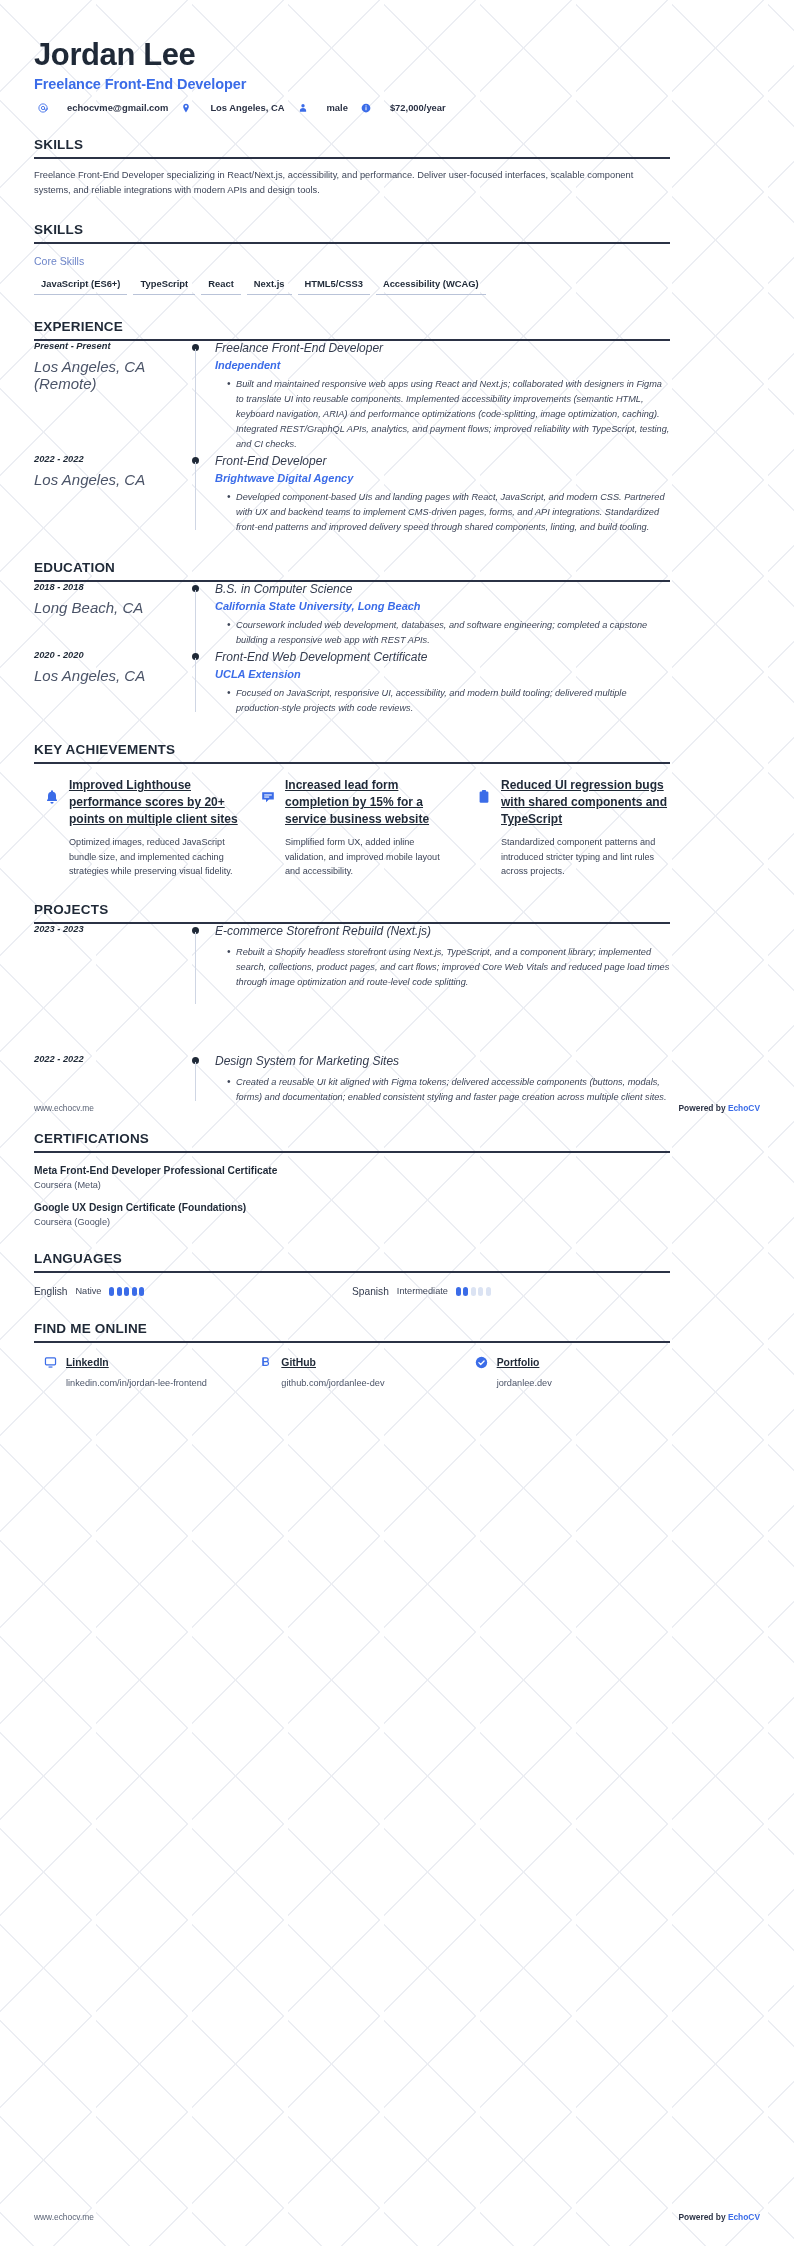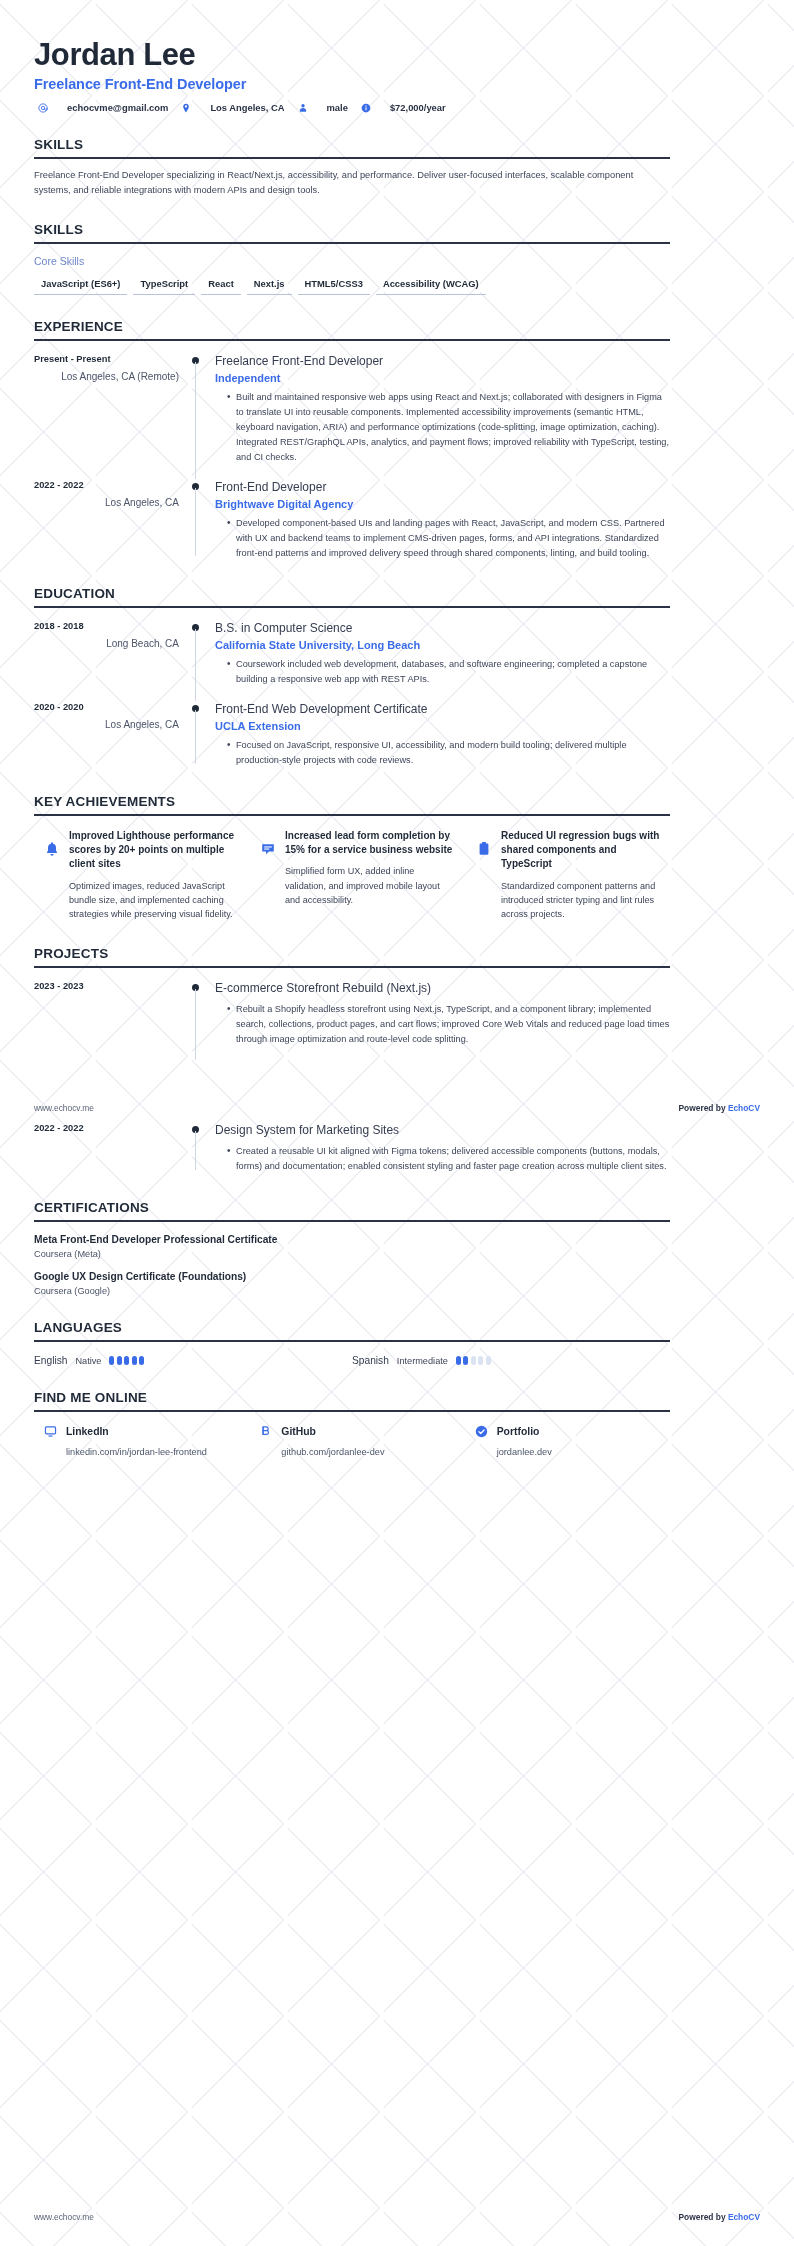--- a/index.html
+++ b/index.html
@@ -121,39 +121,38 @@
     font-weight: 700;
     color: #1f2937;
     padding: 3px 7px 5px 7px;
     border-bottom: 1.6px solid #b9c3d8;
     white-space: nowrap;
   }
 
   
   .entry {
     display: flex;
-    margin-top: 13px;
     position: relative;
+    font-style: italic;
   }
   .entry-left {
     width: 155px;
     flex: none;
     padding-right: 10px;
   }
   .entry-date {
     font-size: 9.3px;
     font-weight: 700;
     color: #1f2937;
     white-space: nowrap;
   }
   .entry-loc {
-    font-size: 10px;
+    font-size: 15px;
     color: #4b5468;
     margin-top: 7px;
-    text-align: right;
   }
   .entry-rail {
     width: 26px;
     flex: none;
     position: relative;
   }
   .entry-rail .dot {
     position: absolute;
     left: 3px; top: 3px;
     width: 7px; height: 7px;
@@ -211,24 +210,25 @@
     min-width: 0;
   }
   .ach-ico {
     width: 16px; height: 16px;
     flex: none;
     margin-top: 12px;
     color: #3b6ce8;
   }
   .ach-ico svg { width: 16px; height: 16px; display: block; }
   .ach-title {
-    font-size: 10px;
+    font-size: 12px;
     font-weight: 700;
     color: #1f2937;
     line-height: 1.42;
+    text-decoration: underline;
   }
   .ach-desc {
     font-size: 9.1px;
     line-height: 1.58;
     color: #3d4558;
     margin-top: 7px;
   }
 
   
   .cert-item { margin-top: 12px; }
@@ -280,20 +280,21 @@
   .online-ico {
     width: 13px; height: 13px;
     color: #3b6ce8;
     flex: none;
   }
   .online-ico svg { width: 13px; height: 13px; display: block; }
   .online-label {
     font-size: 10.4px;
     font-weight: 700;
     color: #1f2937;
+    text-decoration: underline;
   }
   .online-url {
     font-size: 9.2px;
     color: #4b5468;
     margin-top: 9px;
     padding-left: 22px;
     word-break: break-all;
   }
 
   

